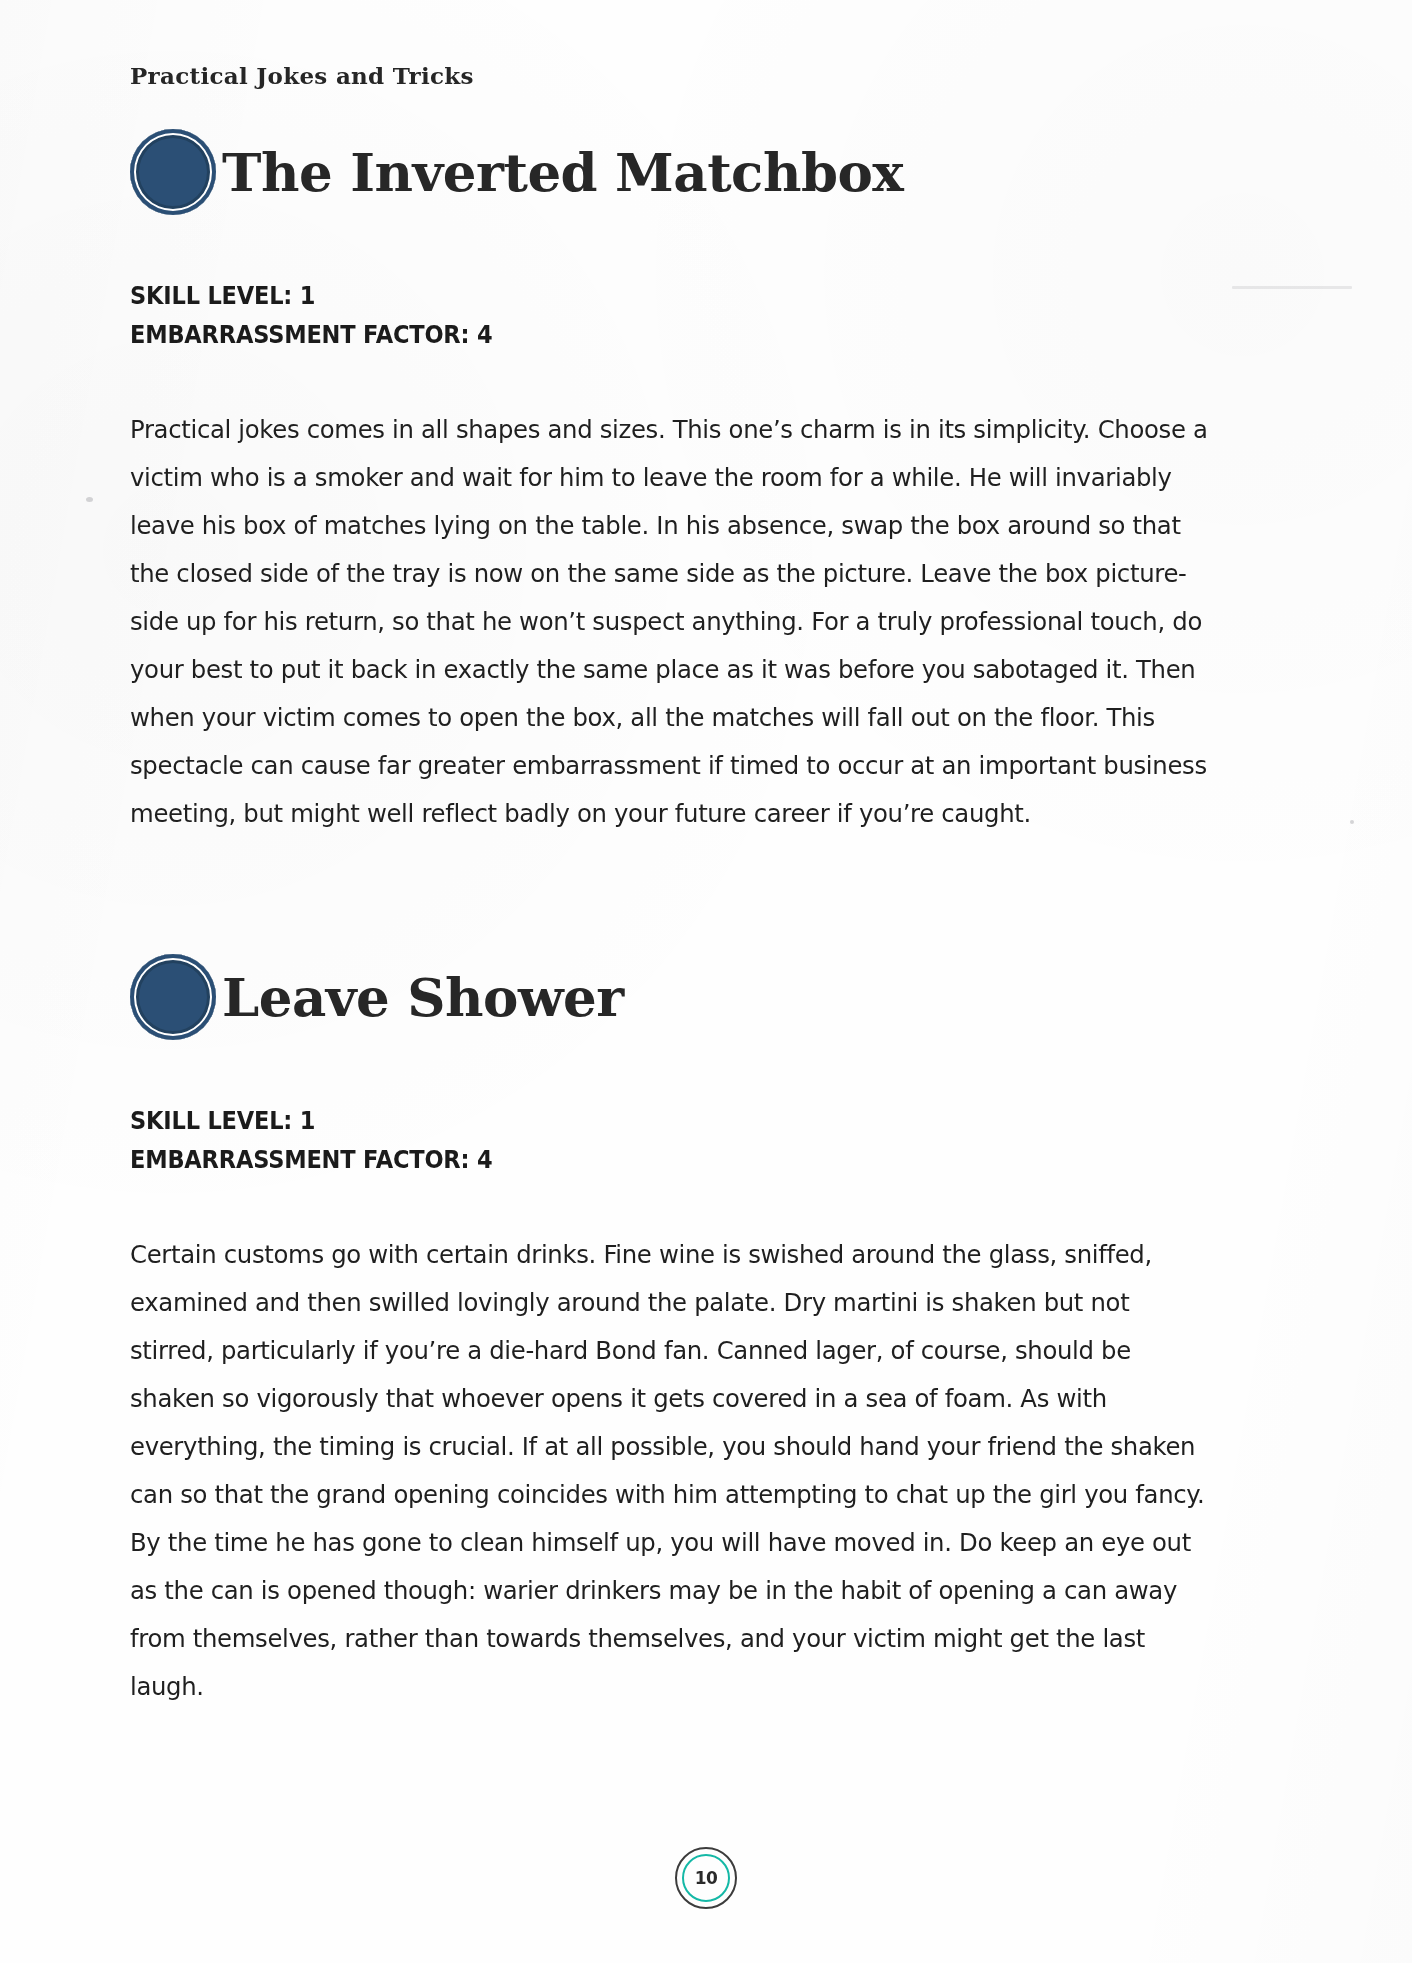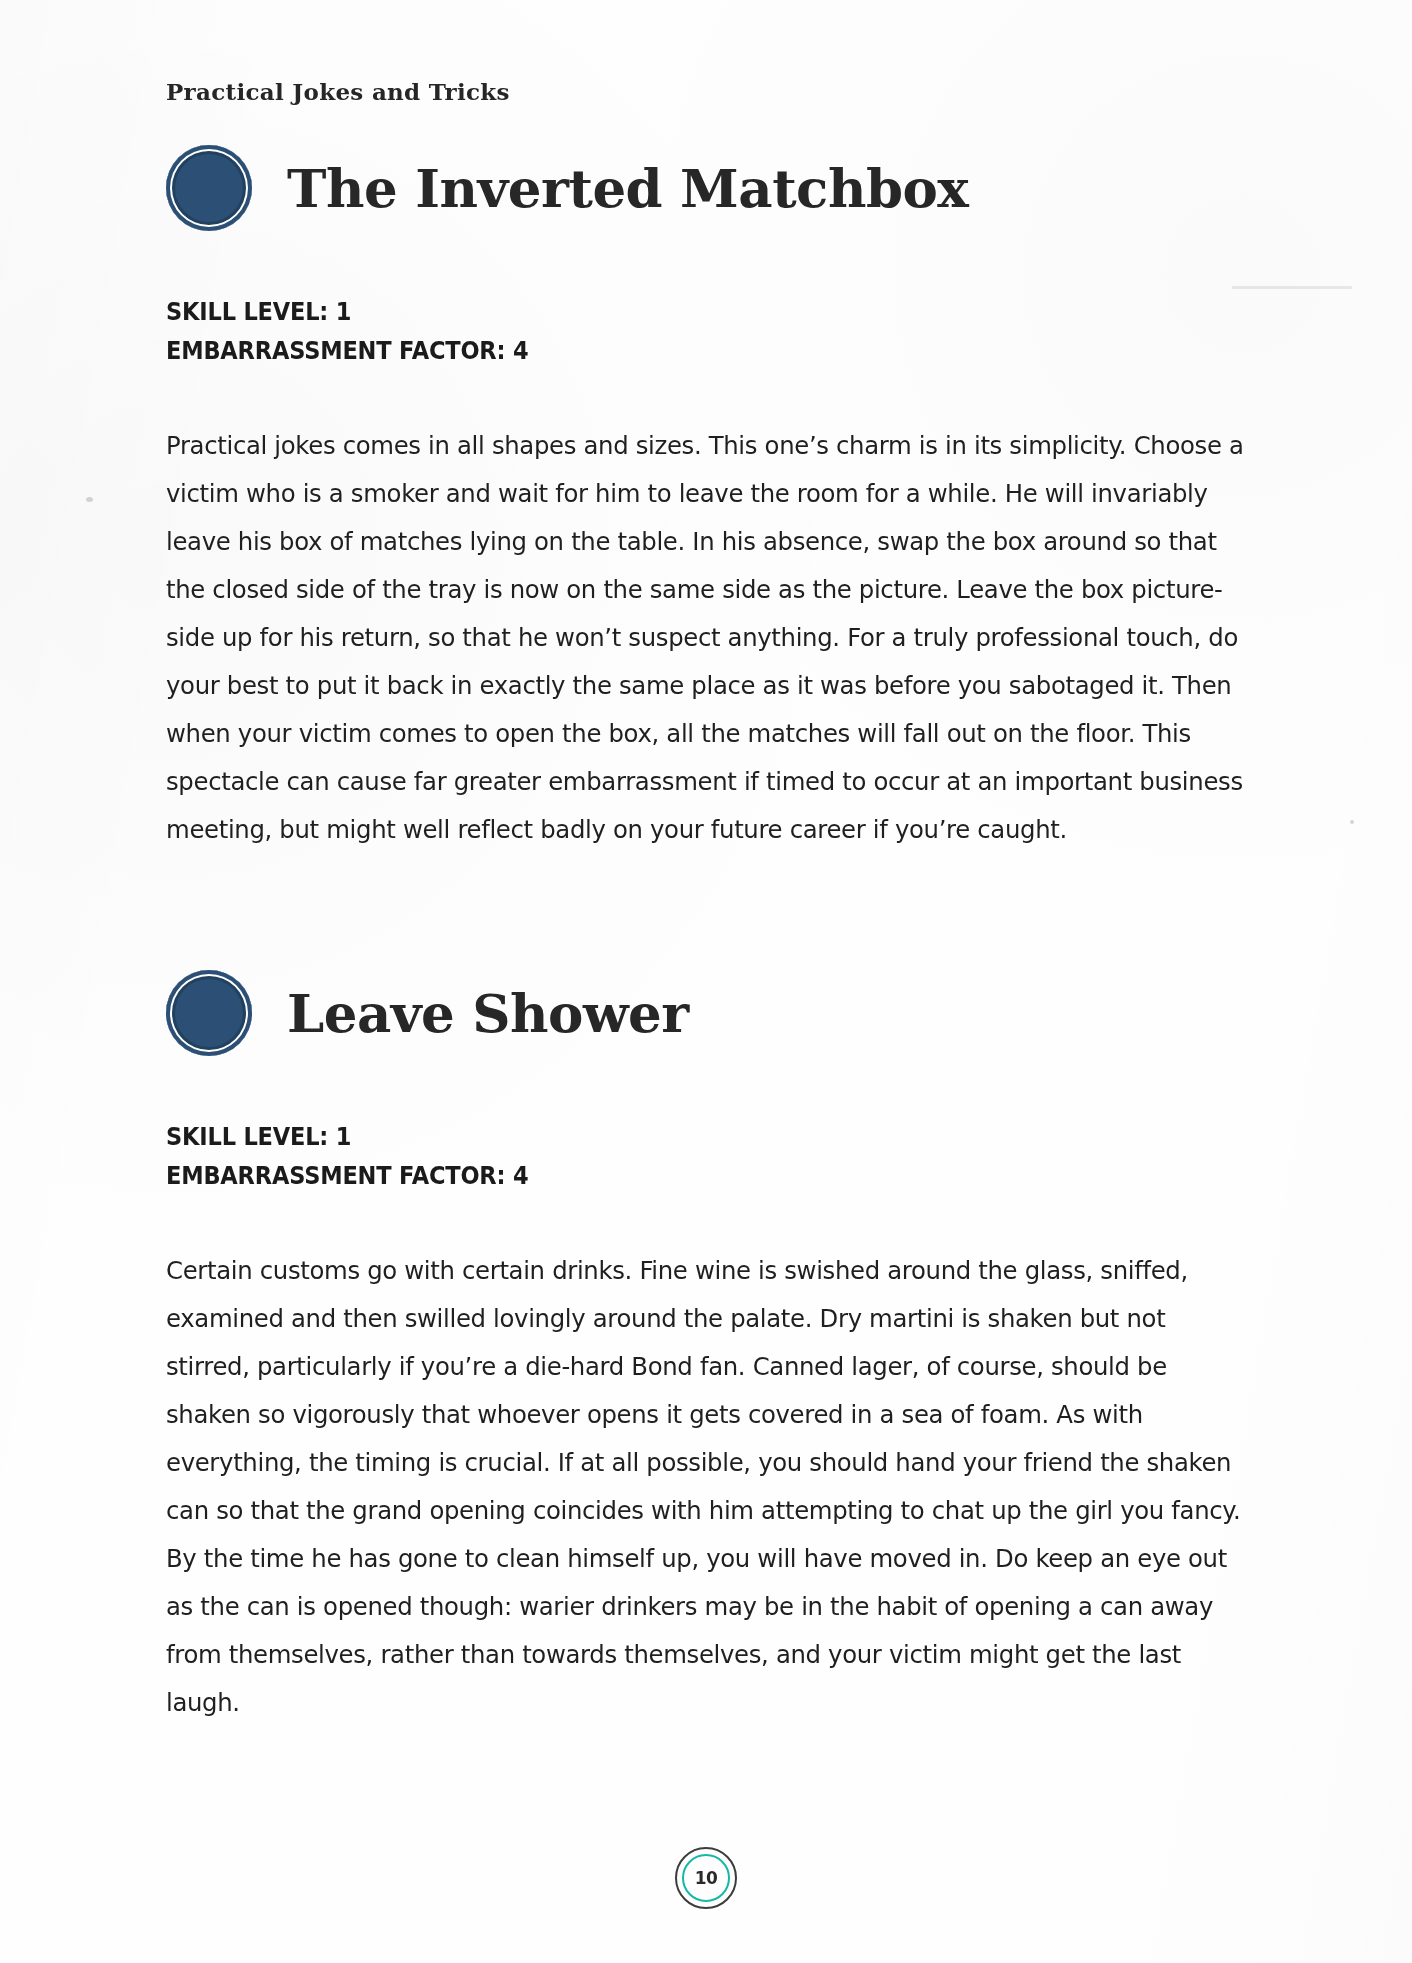--- a/index.html
+++ b/index.html
@@ -30,39 +30,38 @@
   .scan-speck {
     position: absolute;
     background: rgba(120,120,125,0.30);
     border-radius: 50%;
     pointer-events: none;
   }
 
   .content {
     position: absolute;
     left: 130px;
-    top: 16px;
+    top: 0;
     width: 1132px;
-    margin-left: 36px;
   }
 
   .running-head {
     font-family: "DejaVu Serif", "Liberation Serif", serif;
     font-weight: 700;
     font-size: 23px;
     letter-spacing: 0.3px;
     color: #262626;
     padding-top: 62px;
   }
 
   
   .trick-heading {
     display: flex;
     align-items: center;
-    gap: 35px;
+    gap: 6px;
     margin-top: 20px;
   }
   .bullet-circle {
     position: relative;
     flex: 0 0 auto;
     width: 86px;
     height: 86px;
     border-radius: 50%;
     background: #2b4f75;
     box-shadow: inset 0 0 0 4px #2b4f75, inset 0 0 0 6px #ffffff, inset 0 0 0 9px #22415f;

